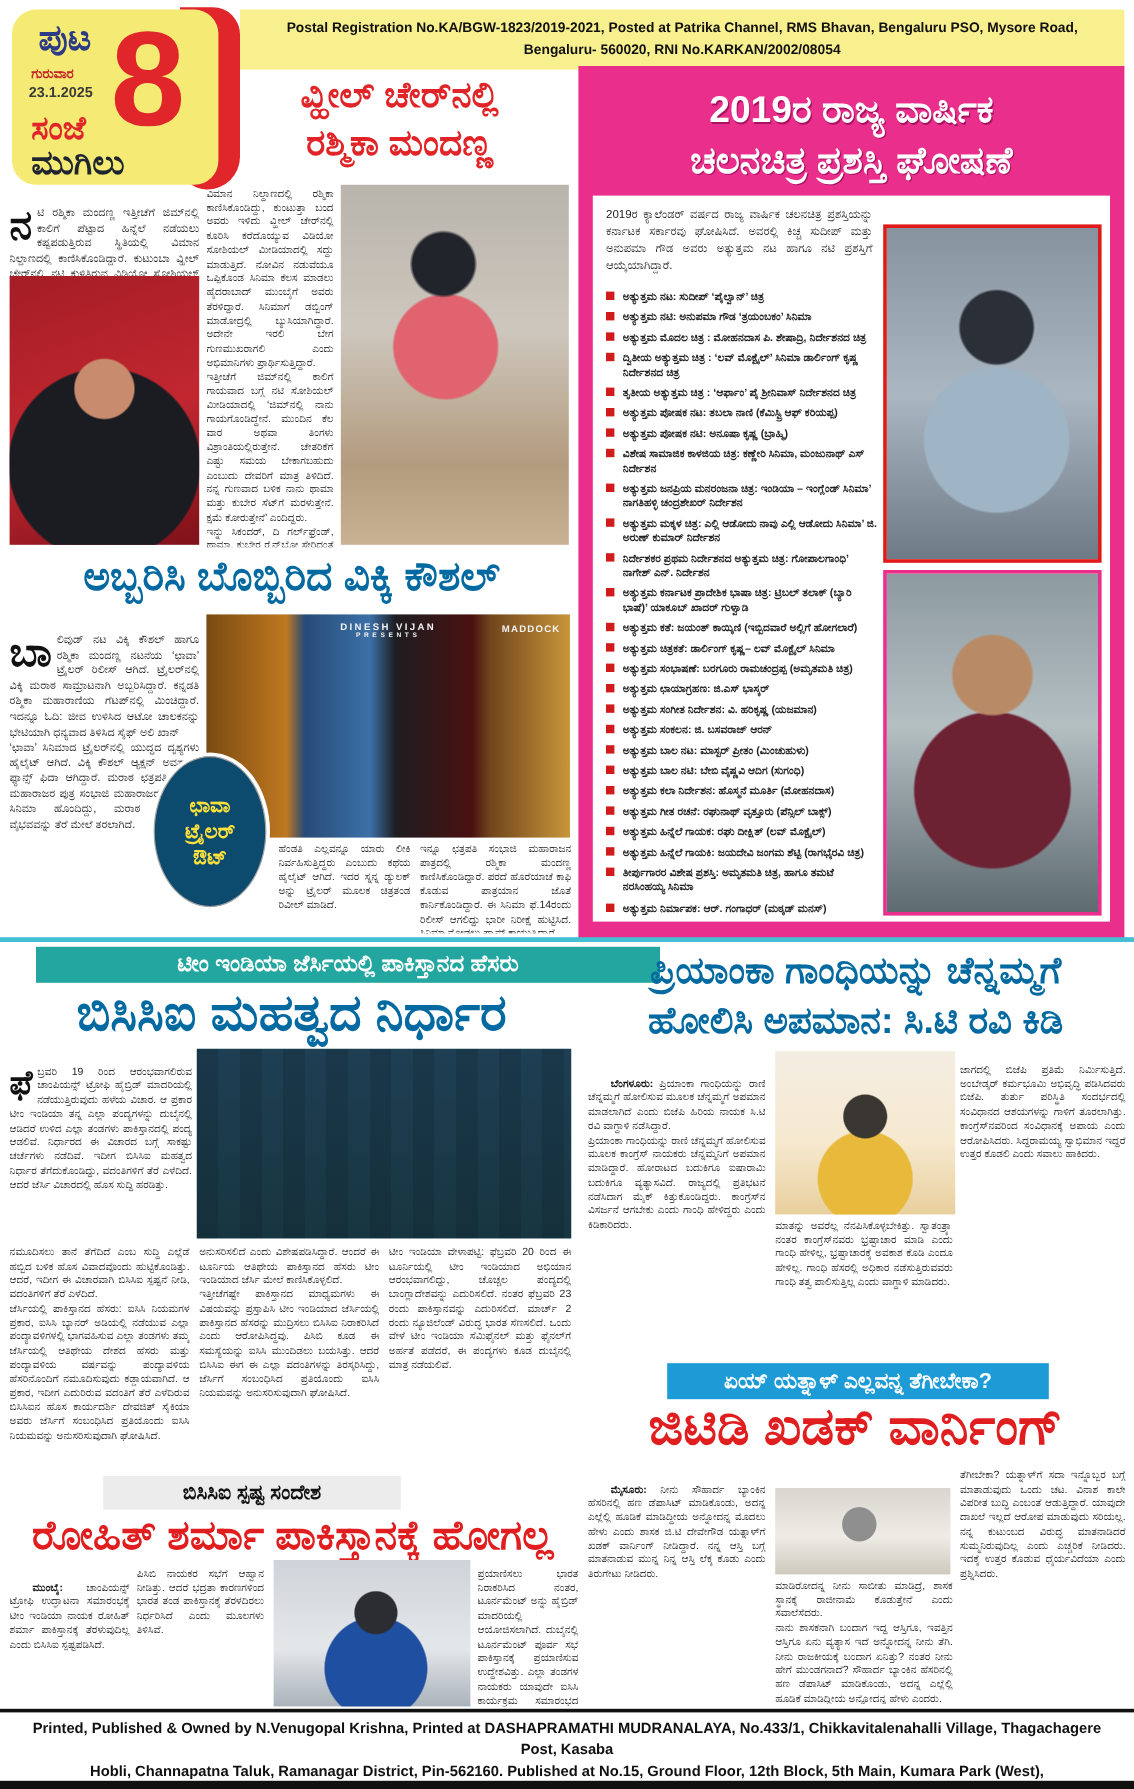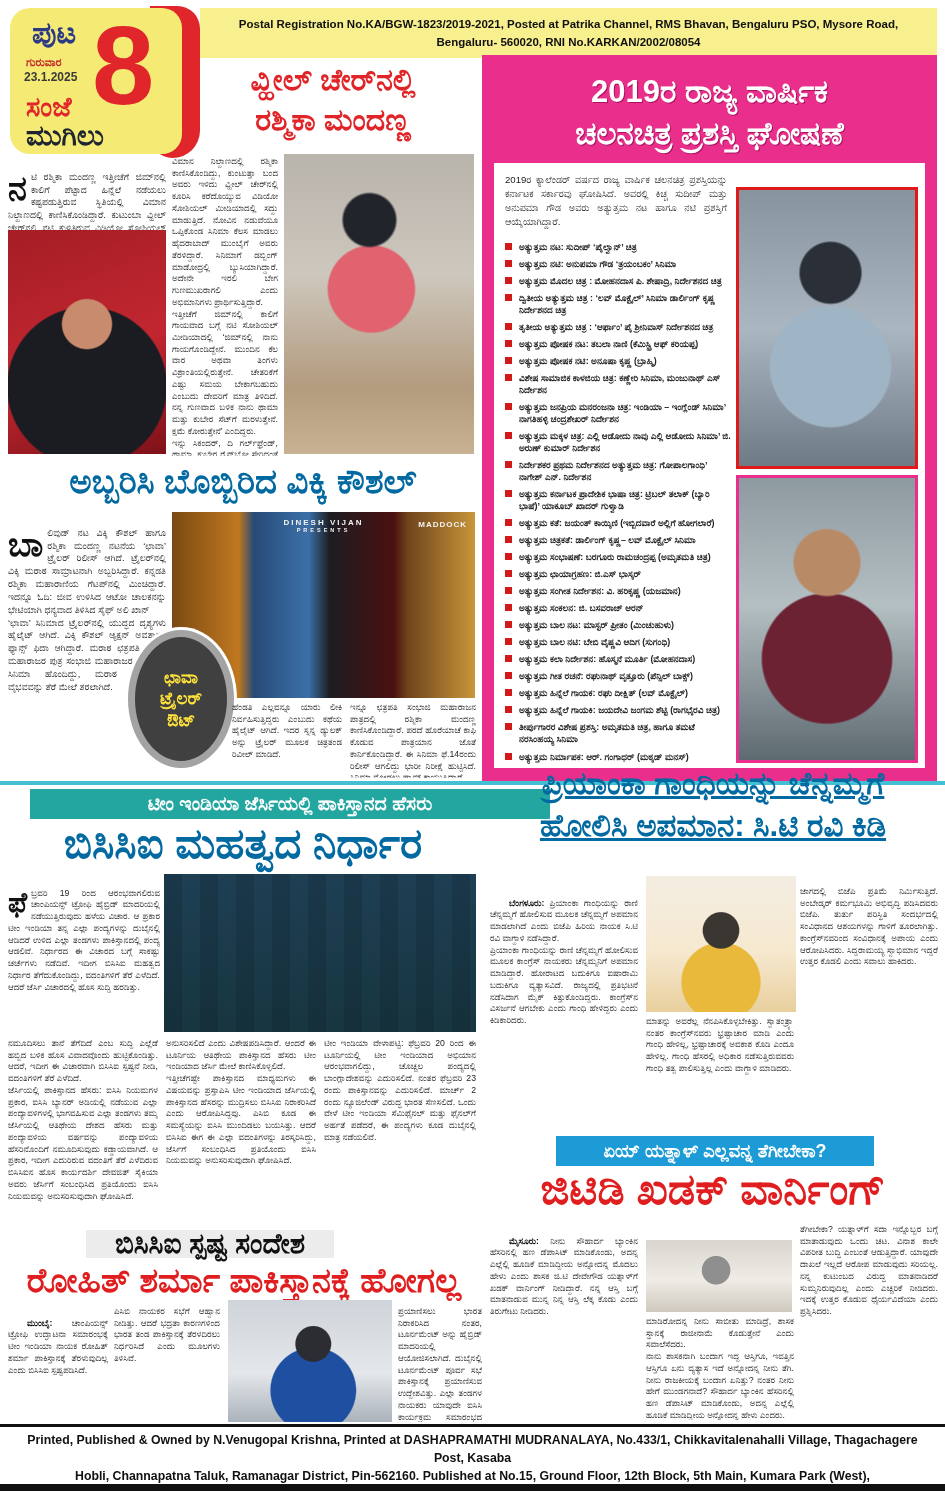--- a/index.html
+++ b/index.html
@@ -36,21 +36,21 @@
   .aw-list li{position:relative;font-size:8.9px;line-height:1.35;color:#222;padding:0 0 5px 14px;font-weight:bold;}
   .aw-list li::before{content:"";position:absolute;left:0;top:2px;width:7px;height:7px;background:#d11a1a;}
   
   .ph{overflow:hidden;}
   .ph-border-red{border:3px solid #e01a1a;}
   .ph-border-pink{border:3px solid #e92e8c;}
   
   .poster{background:linear-gradient(90deg,#7a4a12 0%,#c07820 22%,#274a77 27%,#3c70a8 45%,#1d1d22 52%,#4a1010 73%,#70451c 78%,#c9963a 100%);}
   .poster-credit{color:#f2f2f2;font-weight:bold;font-size:8px;letter-spacing:2px;text-align:center;}
   .poster-maddock{color:#f2f2f2;font-weight:bold;font-size:8px;letter-spacing:1px;text-align:right;}
-  .badge{background:#404040;border:7px solid #a3a3a3;border-radius:50%;display:flex;flex-direction:column;
+  .badge{background:#0c4a6e;border:1px solid #a3a3a3;border-radius:50%;display:flex;flex-direction:column;
          align-items:center;justify-content:center;box-shadow:0 0 0 3px #fff;}
   .badge div{color:#ffe23c;font-weight:bold;font-size:17px;line-height:1.25;}
   .rule-teal{background:#43c0d4;}
   .rule-black{background:#111;}
   .footer-txt{font-size:12.3px;font-weight:bold;color:#111;text-align:center;line-height:1.45;white-space:pre-line;}
 </style>
 </head>
 <body>
 
 <div class="page">
@@ -155,21 +155,21 @@
   </div>
   <div class="abs ph" style="left:164px;top:874px;width:312px;height:158px;background:
       repeating-linear-gradient(90deg,#2a4f8a 0 18px,#30599b 18px 36px),
       linear-gradient(180deg,#9fb48a 0%,#7d9a6a 100%);background-blend-mode:multiply;"></div>
   <div class="abs small-txt" style="left:8px;top:1038px;width:150px;height:184px;overflow:hidden;">ನಮೂದಿಸಲು ತಾನೆ ತೆಗೆದಿದೆ ಎಂಬ ಸುದ್ದಿ ಎಲ್ಲೆಡೆ ಹಬ್ಬಿದ ಬಳಿಕ ಹೊಸ ವಿವಾದವೊಂದು ಹುಟ್ಟಿಕೊಂಡಿತ್ತು. ಆದರೆ, ಇದೀಗ ಈ ವಿಚಾರವಾಗಿ ಬಿಸಿಸಿಐ ಸ್ಪಷ್ಟನೆ ನೀಡಿ, ವದಂತಿಗಳಿಗೆ ತೆರೆ ಎಳೆದಿದೆ.
 ಜೆರ್ಸಿಯಲ್ಲಿ ಪಾಕಿಸ್ತಾನದ ಹೆಸರು: ಐಸಿಸಿ ನಿಯಮಗಳ ಪ್ರಕಾರ, ಐಸಿಸಿ ಬ್ಯಾನರ್ ಅಡಿಯಲ್ಲಿ ನಡೆಯುವ ಎಲ್ಲಾ ಪಂದ್ಯಾವಳಿಗಳಲ್ಲಿ ಭಾಗವಹಿಸುವ ಎಲ್ಲಾ ತಂಡಗಳು ತಮ್ಮ ಜೆರ್ಸಿಯಲ್ಲಿ ಆತಿಥೇಯ ದೇಶದ ಹೆಸರು ಮತ್ತು ಪಂದ್ಯಾವಳಿಯ ವರ್ಷವನ್ನು ಪಂದ್ಯಾವಳಿಯ ಹೆಸರಿನೊಂದಿಗೆ ನಮೂದಿಸುವುದು ಕಡ್ಡಾಯವಾಗಿದೆ. ಆ ಪ್ರಕಾರ, ಇದೀಗ ಎದುರಿರುವ ವದಂತಿಗೆ ತೆರೆ ಎಳೆದಿರುವ ಬಿಸಿಸಿಐನ ಹೊಸ ಕಾರ್ಯದರ್ಶಿ ದೇವಜಿತ್ ಸೈಕಿಯಾ ಅವರು ಜೆರ್ಸಿಗೆ ಸಂಬಂಧಿಸಿದ ಪ್ರತಿಯೊಂದು ಐಸಿಸಿ ನಿಯಮವನ್ನು ಅನುಸರಿಸುವುದಾಗಿ ಘೋಷಿಸಿದೆ.</div>
   <div class="abs small-txt" style="left:166px;top:1038px;width:150px;height:184px;overflow:hidden;">ಅನುಸರಿಸಲಿದೆ ಎಂದು ವಿಶೇಷಪಡಿಸಿದ್ದಾರೆ. ಆಂದರೆ ಈ ಟೂರ್ನಿಯ ಆತಿಥೇಯ ಪಾಕಿಸ್ತಾನದ ಹೆಸರು ಟೀಂ ಇಂಡಿಯಾದ ಜೆರ್ಸಿ ಮೇಲೆ ಕಾಣಿಸಿಕೊಳ್ಳಲಿದೆ.
 ಇತ್ತೀಚೆಗಷ್ಟೇ ಪಾಕಿಸ್ತಾನದ ಮಾಧ್ಯಮಗಳು ಈ ವಿಷಯವನ್ನು ಪ್ರಸ್ತಾಪಿಸಿ ಟೀಂ ಇಂಡಿಯಾದ ಜೆರ್ಸಿಯಲ್ಲಿ ಪಾಕಿಸ್ತಾನದ ಹೆಸರನ್ನು ಮುದ್ರಿಸಲು ಬಿಸಿಸಿಐ ನಿರಾಕರಿಸಿದೆ ಎಂದು ಆರೋಪಿಸಿದ್ದವು. ಪಿಸಿಬಿ ಕೂಡ ಈ ಸಮಸ್ಯೆಯನ್ನು ಐಸಿಸಿ ಮುಂದಿಡಲು ಬಯಸಿತ್ತು. ಆದರೆ ಬಿಸಿಸಿಐ ಈಗ ಈ ಎಲ್ಲಾ ವದಂತಿಗಳನ್ನು ತಿರಸ್ಕರಿಸಿದ್ದು, ಜೆರ್ಸಿಗೆ ಸಂಬಂಧಿಸಿದ ಪ್ರತಿಯೊಂದು ಐಸಿಸಿ ನಿಯಮವನ್ನು ಅನುಸರಿಸುವುದಾಗಿ ಘೋಷಿಸಿದೆ.</div>
   <div class="abs small-txt" style="left:324px;top:1038px;width:152px;height:184px;overflow:hidden;">ಟೀಂ ಇಂಡಿಯಾ ವೇಳಾಪಟ್ಟಿ: ಫೆಬ್ರವರಿ 20 ರಿಂದ ಈ ಟೂರ್ನಿಯಲ್ಲಿ ಟೀಂ ಇಂಡಿಯಾದ ಅಭಿಯಾನ ಆರಂಭವಾಗಲಿದ್ದು, ಚೊಚ್ಚಲ ಪಂದ್ಯದಲ್ಲಿ ಬಾಂಗ್ಲಾದೇಶವನ್ನು ಎದುರಿಸಲಿದೆ. ನಂತರ ಫೆಬ್ರವರಿ 23 ರಂದು ಪಾಕಿಸ್ತಾನವನ್ನು ಎದುರಿಸಲಿದೆ. ಮಾರ್ಚ್ 2 ರಂದು ನ್ಯೂಜಿಲೆಂಡ್ ವಿರುದ್ಧ ಭಾರತ ಸೆಣಸಲಿದೆ. ಒಂದು ವೇಳೆ ಟೀಂ ಇಂಡಿಯಾ ಸೆಮಿಫೈನಲ್ ಮತ್ತು ಫೈನಲ್‌ಗೆ ಅರ್ಹತೆ ಪಡೆದರೆ, ಈ ಪಂದ್ಯಗಳು ಕೂಡ ದುಬೈನಲ್ಲಿ ಮಾತ್ರ ನಡೆಯಲಿವೆ.</div>
 
-  <div class="abs hl-black" style="left:488px;top:763px;width:450px;font-size:31px;line-height:1.35;white-space:pre-line;text-decoration:underline;">ಪ್ರಿಯಾಂಕಾ ಗಾಂಧಿಯನ್ನು ಚೆನ್ನಮ್ಮಗೆ
+  <div class="abs hl-black" style="left:488px;top:788px;width:450px;font-size:31px;line-height:1.35;white-space:pre-line;">ಪ್ರಿಯಾಂಕಾ ಗಾಂಧಿಯನ್ನು ಚೆನ್ನಮ್ಮಗೆ
 ಹೋಲಿಸಿ ಅಪಮಾನ: ಸಿ.ಟಿ ರವಿ ಕಿಡಿ</div>
   <div class="abs small-txt" style="left:490px;top:886px;width:148px;height:240px;overflow:hidden;">
     <span class="lead-loc">ಬೆಂಗಳೂರು:</span><span> ಪ್ರಿಯಾಂಕಾ ಗಾಂಧಿಯನ್ನು ರಾಣಿ ಚೆನ್ನಮ್ಮಗೆ ಹೋಲಿಸುವ ಮೂಲಕ ಚೆನ್ನಮ್ಮಗೆ ಅಪಮಾನ ಮಾಡಲಾಗಿದೆ ಎಂದು ಬಿಜೆಪಿ ಹಿರಿಯ ನಾಯಕ ಸಿ.ಟಿ ರವಿ ವಾಗ್ದಾಳಿ ನಡೆಸಿದ್ದಾರೆ.
 ಪ್ರಿಯಾಂಕಾ ಗಾಂಧಿಯನ್ನು ರಾಣಿ ಚೆನ್ನಮ್ಮಗೆ ಹೋಲಿಸುವ ಮೂಲಕ ಕಾಂಗ್ರೆಸ್ ನಾಯಕರು ಚೆನ್ನಮ್ಮನಿಗೆ ಅಪಮಾನ ಮಾಡಿದ್ದಾರೆ. ಹೋರಾಟದ ಬದುಕಿಗೂ ಐಷಾರಾಮಿ ಬದುಕಿಗೂ ವ್ಯತ್ಯಾಸವಿದೆ. ರಾಜ್ಯದಲ್ಲಿ ಪ್ರತಿಭಟನೆ ನಡೆಸಿದಾಗ ಮೈಕ್ ಕಿತ್ತುಕೊಂಡಿದ್ದರು. ಕಾಂಗ್ರೆಸ್‌ನ ವಿಸರ್ಜನೆ ಆಗಬೇಕು ಎಂದು ಗಾಂಧಿ ಹೇಳಿದ್ದರು ಎಂದು ಕಿಡಿಕಾರಿದರು.</span>
   </div>
   <div class="abs ph" style="left:646px;top:876px;width:150px;height:136px;background:
       radial-gradient(circle at 50% 40%, #3a3632 0 16%, transparent 17%),
       radial-gradient(circle at 50% 78%, #e8b93a 0 30%, transparent 31%),
       linear-gradient(180deg,#f3ede2 0%,#f7e9d0 55%,#e8cf9d 100%);"></div>
   <div class="abs small-txt" style="left:646px;top:1016px;width:148px;height:110px;overflow:hidden;">ಮಾತನ್ನು ಅವರೆಲ್ಲ ನೆನಪಿಸಿಕೊಳ್ಳಬೇಕಿತ್ತು. ಸ್ವಾತಂತ್ರ್ಯಾ ನಂತರ ಕಾಂಗ್ರೆಸ್‌ನವರು ಭ್ರಷ್ಟಾಚಾರ ಮಾಡಿ ಎಂದು ಗಾಂಧಿ ಹೇಳಿಲ್ಲ, ಭ್ರಷ್ಟಾಚಾರಕ್ಕೆ ಅವಕಾಶ ಕೊಡಿ ಎಂದೂ ಹೇಳಿಲ್ಲ. ಗಾಂಧಿ ಹೆಸರಲ್ಲಿ ಅಧಿಕಾರ ನಡೆಸುತ್ತಿರುವವರು ಗಾಂಧಿ ತತ್ವ ಪಾಲಿಸುತ್ತಿಲ್ಲ ಎಂದು ವಾಗ್ದಾಳಿ ಮಾಡಿದರು.</div>
@@ -180,21 +180,21 @@
   <div class="abs small-txt" style="left:490px;top:1224px;width:148px;height:196px;overflow:hidden;">
     <span class="lead-loc">ಮೈಸೂರು:</span><span> ನೀನು ಸೌಹಾರ್ದ ಬ್ಯಾಂಕಿನ ಹೆಸರಿನಲ್ಲಿ ಹಣ ಡೆಪಾಸಿಟ್ ಮಾಡಿಕೊಂಡು, ಅದನ್ನ ಎಲ್ಲೆಲ್ಲಿ ಹೂಡಿಕೆ ಮಾಡಿದ್ದೀಯ ಅನ್ನೋದನ್ನ ಮೊದಲು ಹೇಳು ಎಂದು ಶಾಸಕ ಜಿ.ಟಿ ದೇವೇಗೌಡ ಯತ್ನಾಳ್‌ಗೆ ಖಡಕ್ ವಾರ್ನಿಂಗ್ ನೀಡಿದ್ದಾರೆ. ನನ್ನ ಆಸ್ತಿ ಬಗ್ಗೆ ಮಾತನಾಡುವ ಮುನ್ನ ನಿನ್ನ ಆಸ್ತಿ ಲೆಕ್ಕ ಕೊಡು ಎಂದು ತಿರುಗೇಟು ನೀಡಿದರು.</span>
   </div>
   <div class="abs ph" style="left:646px;top:1240px;width:146px;height:72px;background:
       radial-gradient(circle at 48% 42%, #8f8f8f 0 16%, transparent 17%),
       linear-gradient(180deg,#d9d6cf 0%,#efece6 55%,#cfc9be 100%);"></div>
   <div class="abs small-txt" style="left:646px;top:1316px;width:148px;height:104px;overflow:hidden;">ಮಾಡಿರೋದನ್ನ ನೀನು ಸಾಬೀತು ಮಾಡಿದ್ರೆ, ಶಾಸಕ ಸ್ಥಾನಕ್ಕೆ ರಾಜೀನಾಮೆ ಕೊಡುತ್ತೇನೆ ಎಂದು ಸವಾಲೆಸೆದರು.
 ನಾನು ಶಾಸಕನಾಗಿ ಬಂದಾಗ ಇದ್ದ ಆಸ್ತಿಗೂ, ಇವತ್ತಿನ ಆಸ್ತಿಗೂ ಏನು ವ್ಯತ್ಯಾಸ ಇದೆ ಅನ್ನೋದನ್ನ ನೀನು ತೆಗಿ. ನೀನು ರಾಜಕೀಯಕ್ಕೆ ಬಂದಾಗ ಏನಿತ್ತು? ನಂತರ ನೀನು ಹೇಗೆ ಮುಂಡಗನಾದೆ? ಸೌಹಾರ್ದ ಬ್ಯಾಂಕಿನ ಹೆಸರಿನಲ್ಲಿ ಹಣ ಡೆಪಾಸಿಟ್ ಮಾಡಿಕೊಂಡು, ಅದನ್ನ ಎಲ್ಲೆಲ್ಲಿ ಹೂಡಿಕೆ ಮಾಡಿದ್ದೀಯ ಅನ್ನೋದನ್ನ ಹೇಳು ಎಂದರು.</div>
   <div class="abs small-txt" style="left:800px;top:1224px;width:138px;height:196px;overflow:hidden;">ತೆಗೀಬೇಕಾ? ಯತ್ನಾಳ್‌ಗೆ ಸದಾ ಇನ್ನೊಬ್ಬರ ಬಗ್ಗೆ ಮಾತಾಡುವುದು ಒಂದು ಚಟ. ವಿನಾಶ ಕಾಲೇ ವಿಪರೀತ ಬುದ್ಧಿ ಎಂಬಂತೆ ಆಡುತ್ತಿದ್ದಾರೆ. ಯಾವುದೇ ದಾಖಲೆ ಇಲ್ಲದೆ ಆರೋಪ ಮಾಡುವುದು ಸರಿಯಲ್ಲ. ನನ್ನ ಕುಟುಂಬದ ವಿರುದ್ಧ ಮಾತನಾಡಿದರೆ ಸುಮ್ಮನಿರುವುದಿಲ್ಲ ಎಂದು ಎಚ್ಚರಿಕೆ ನೀಡಿದರು. ಇದಕ್ಕೆ ಉತ್ತರ ಕೊಡುವ ಧೈರ್ಯವಿದೆಯಾ ಎಂದು ಪ್ರಶ್ನಿಸಿದರು.</div>
 
-  <div class="abs kicker-grey" style="left:86px;top:1230px;width:248px;height:28px;font-size:28px;">ಬಿಸಿಸಿಐ ಸ್ಪಷ್ಟ ಸಂದೇಶ</div>
+  <div class="abs kicker-grey" style="left:86px;top:1230px;width:248px;height:28px;font-size:17px;">ಬಿಸಿಸಿಐ ಸ್ಪಷ್ಟ ಸಂದೇಶ</div>
   <div class="abs hl-red" style="left:8px;top:1258px;width:472px;font-size:34px;color:#e01e1f;">ರೋಹಿತ್ ಶರ್ಮಾ ಪಾಕಿಸ್ತಾನಕ್ಕೆ ಹೋಗಲ್ಲ</div>
   <div class="abs small-txt" style="left:8px;top:1306px;width:100px;height:116px;overflow:hidden;">
     <span class="lead-loc">ಮುಂಬೈ:</span><span> ಚಾಂಪಿಯನ್ಸ್ ಟ್ರೋಫಿ ಉದ್ಘಾಟನಾ ಸಮಾರಂಭಕ್ಕೆ ಟೀಂ ಇಂಡಿಯಾ ನಾಯಕ ರೋಹಿತ್ ಶರ್ಮಾ ಪಾಕಿಸ್ತಾನಕ್ಕೆ ತೆರಳುವುದಿಲ್ಲ ಎಂದು ಬಿಸಿಸಿಐ ಸ್ಪಷ್ಟಪಡಿಸಿದೆ.</span>
   </div>
   <div class="abs small-txt" style="left:114px;top:1306px;width:106px;height:116px;overflow:hidden;">ಪಿಸಿಬಿ ನಾಯಕರ ಸಭೆಗೆ ಆಹ್ವಾನ ನೀಡಿತ್ತು. ಆದರೆ ಭದ್ರತಾ ಕಾರಣಗಳಿಂದ ಭಾರತ ತಂಡ ಪಾಕಿಸ್ತಾನಕ್ಕೆ ತೆರಳದಿರಲು ನಿರ್ಧರಿಸಿದೆ ಎಂದು ಮೂಲಗಳು ತಿಳಿಸಿವೆ.</div>
   <div class="abs ph" style="left:228px;top:1300px;width:164px;height:122px;background:
       radial-gradient(circle at 52% 36%, #2c2d33 0 15%, transparent 16%),
       radial-gradient(circle at 52% 74%, #1f4fa0 0 34%, transparent 35%),
       linear-gradient(180deg,#cfd4da 0%,#e4e7ea 60%,#aab2bb 100%);"></div>
   <div class="abs small-txt" style="left:398px;top:1306px;width:84px;height:116px;overflow:hidden;">ಪ್ರಯಾಣಿಸಲು ಭಾರತ ನಿರಾಕರಿಸಿದ ನಂತರ, ಟೂರ್ನಮೆಂಟ್ ಅನ್ನು ಹೈಬ್ರಿಡ್ ಮಾದರಿಯಲ್ಲಿ ಆಯೋಜಿಸಲಾಗಿದೆ. ದುಬೈನಲ್ಲಿ ಟೂರ್ನಮೆಂಟ್ ಪೂರ್ವ ಸಭೆ ಪಾಕಿಸ್ತಾನಕ್ಕೆ ಪ್ರಯಾಣಿಸುವ ಉದ್ದೇಶವಿತ್ತು. ಎಲ್ಲಾ ತಂಡಗಳ ನಾಯಕರು ಯಾವುದೇ ಐಸಿಸಿ ಕಾರ್ಯಕ್ರಮ ಸಮಾರಂಭದ ಮೊದಲು ಭಾಗವಹಿಸಿ ಅವರ ಯೋಜನೆಗಳನ್ನು ಮಾತನಾಡುತ್ತಾರೆ. ಆದರೆ, ಸದ್ಯ ಟೀಂ ಇಂಡಿಯಾ ಆಟಗಾರರ ಕಳುಹಿಸಲು ಬಿಸಿಸಿಐ ಒಪ್ಪಿಗೆ ಸೂಚಿಸಿಲ್ಲ.</div>

